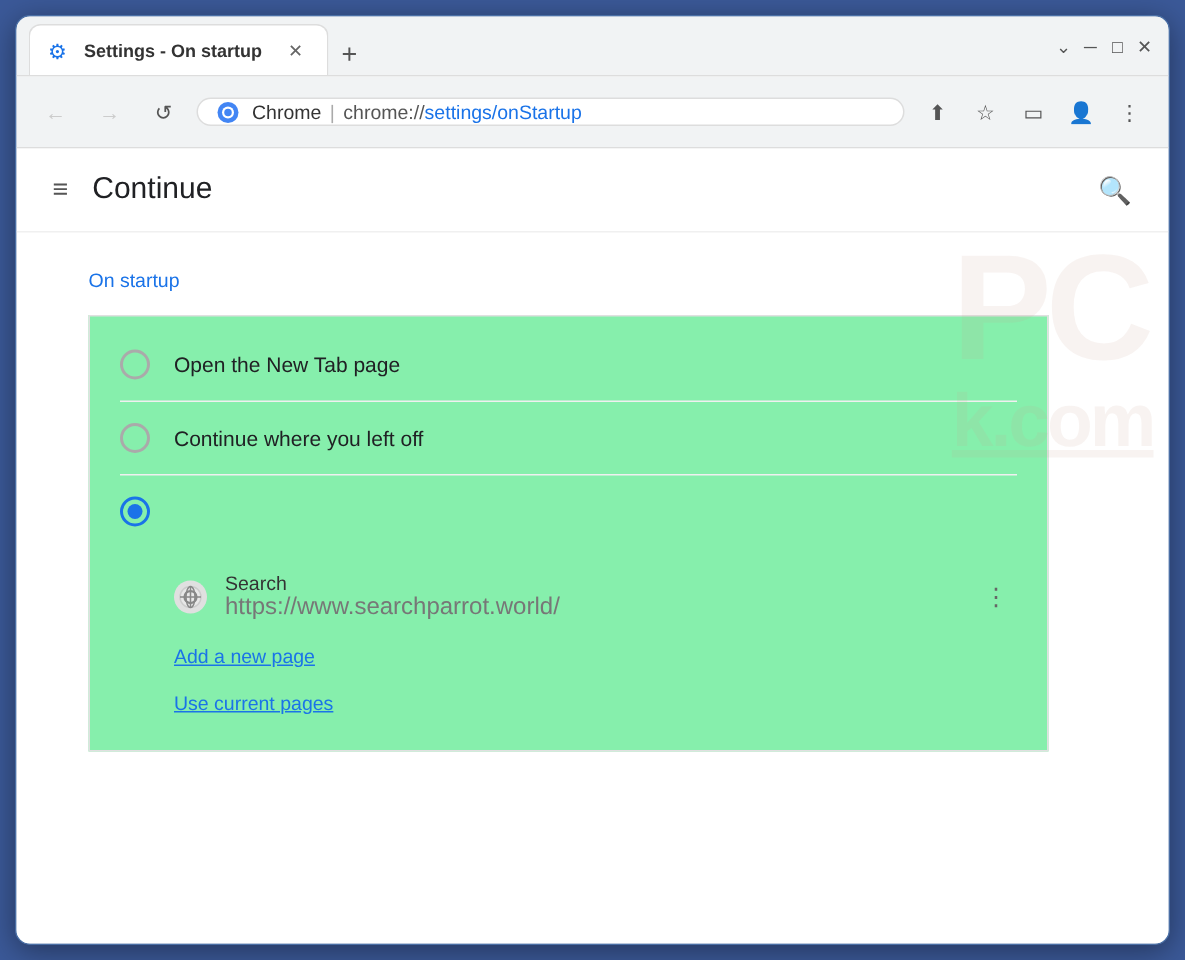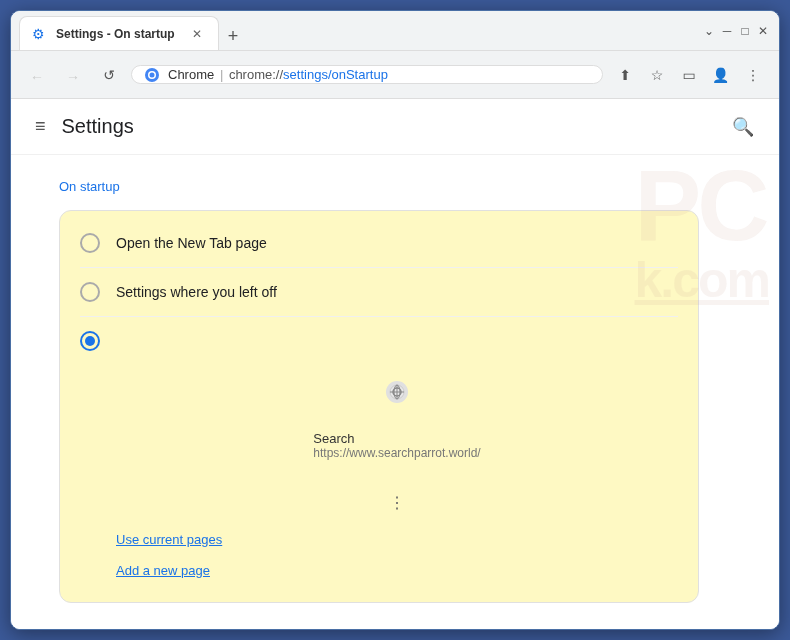--- a/index.html
+++ b/index.html
@@ -225,23 +225,23 @@
       line-height: 1;
       font-family: Arial, sans-serif;
     }
     .section-label {
       font-size: 13px;
       color: #1a73e8;
       margin-bottom: 16px;
       font-weight: 500;
     }
     .options-card {
-      background: #fef9c3;
+      background: #86efac;
       border: 1px solid #e0e0e0;
-      border-radius: 12px;
+      border-radius: 0;
       padding: 8px 0;
       max-width: 640px;
     }
     .option-row {
       display: flex;
       align-items: center;
       gap: 16px;
       padding: 14px 20px;
       cursor: pointer;
     }
@@ -273,23 +273,22 @@
       background: #f0f0f0;
       margin: 0 20px;
     }
     
     .sub-options {
       padding: 8px 20px 8px 56px;
     }
     .site-row {
       display: flex;
       align-items: center;
-      gap: 28px;
+      gap: 12px;
       padding: 8px 0;
-      flex-direction: column;
     }
     .site-favicon {
       width: 22px;
       height: 22px;
       border-radius: 50%;
       background: #e0e0e0;
       display: flex;
       align-items: center;
       justify-content: center;
       font-size: 11px;
@@ -298,21 +297,21 @@
     }
     .site-info {
       flex: 1;
     }
     .site-name {
       font-size: 13px;
       color: #333;
       font-weight: 500;
     }
     .site-url {
-      font-size: 12px;
+      font-size: 16px;
       color: #777;
     }
     .more-btn {
       color: #666;
       font-size: 16px;
       cursor: pointer;
       width: 28px;
       height: 28px;
       border-radius: 50%;
       display: flex;
@@ -374,21 +373,21 @@
       <button class="addr-icon-btn">▭</button>
       <button class="addr-icon-btn">👤</button>
       <button class="addr-icon-btn">⋮</button>
     </div>
   </div>
 
   <div class="page-content">
     <div class="settings-header">
       <div class="settings-title-area">
         <span class="menu-icon">≡</span>
-        <span class="settings-title">Settings</span>
+        <span class="settings-title">Continue</span>
       </div>
       <span class="search-icon-btn">🔍</span>
     </div>
 
     <div class="settings-body">
 
       <div class="watermark" style="font-size:100px; top:0; right:10px; opacity:0.12; color:#c8a090;">
         <div style="font-size:100px; line-height:1; letter-spacing:-4px;">PC</div>
         <div style="font-size:50px; line-height:1; letter-spacing:-2px;text-decoration:underline;">k.com</div>
       </div>
@@ -401,21 +400,21 @@
           <div class="radio-btn">
           </div>
           <span class="option-label">Open the New Tab page</span>
         </div>
 
         <div class="divider"></div>
 
         <div class="option-row">
           <div class="radio-btn">
           </div>
-          <span class="option-label">Settings where you left off</span>
+          <span class="option-label">Continue where you left off</span>
         </div>
 
         <div class="divider"></div>
 
         <div class="option-row">
           <div class="radio-btn selected">
             <div class="radio-inner"></div>
           </div>
         </div>
 
@@ -430,19 +429,19 @@
                 <ellipse cx="8" cy="8" rx="3" ry="7" fill="none" stroke="#888" stroke-width="1"></ellipse>
               </svg>
             </div>
             <div class="site-info">
               <div class="site-name">Search</div>
               <div class="site-url">https://www.searchparrot.world/</div>
             </div>
             <div class="more-btn">⋮</div>
           </div>
 
+          <a class="link-btn" style="padding-left:0;">Add a new page</a>
           <a class="link-btn" style="padding-left:0;">Use current pages</a>
-          <a class="link-btn" style="padding-left:0;">Add a new page</a>
         </div>
       </div>
     </div>
   </div>
 </div>
 
 </body></html>

